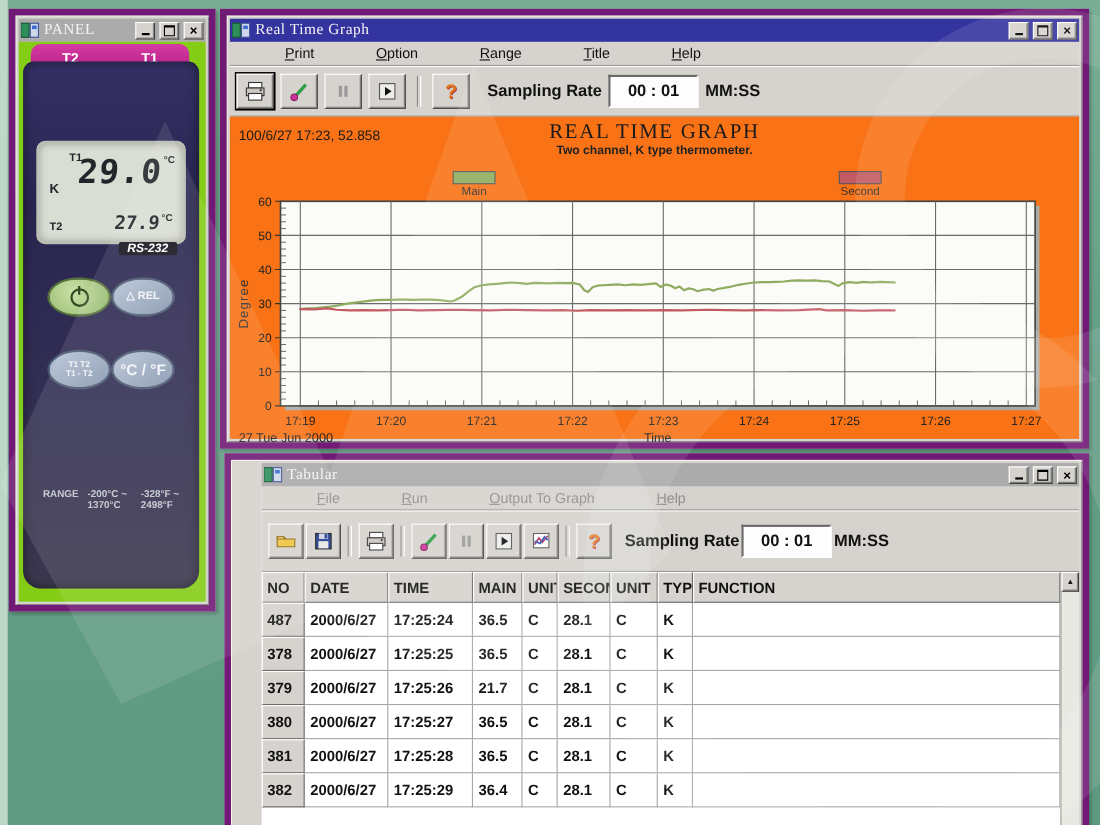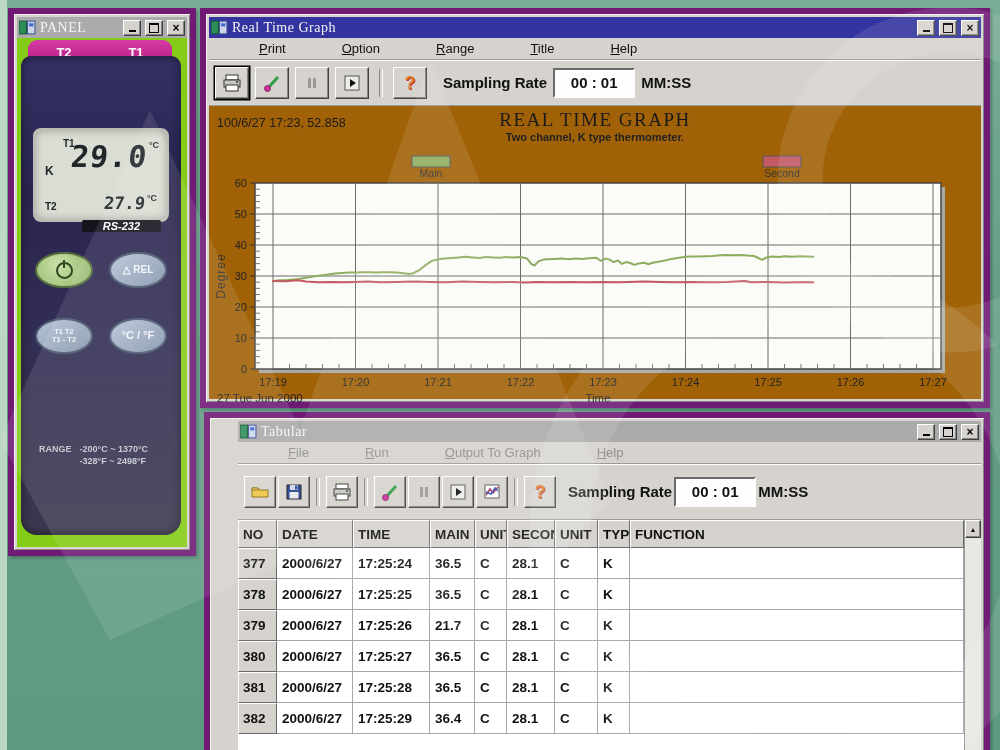--- a/index.html
+++ b/index.html
@@ -40,21 +40,21 @@
   .tool-btn svg{display:block;}
   .tool-sep{width:2px;height:28px;border-left:1px solid #8a8a8a;border-right:1px solid #fff;margin:0 4px;}
   .help-q{font-size:18px;font-weight:bold;color:#E07820;text-shadow:1px 1px 0 #B84040;line-height:1;}
   .sampling-label{font-weight:bold;font-size:15px;color:#111;margin-left:10px;white-space:nowrap;}
   .sampling-input{width:74px;height:24px;background:#FDFDFD;border:2px solid;border-color:#6a6a6a #fff #fff #6a6a6a;
                   text-align:center;font-weight:bold;font-size:15px;font-family:"Liberation Sans",sans-serif;color:#111;}
   .mmss{font-weight:bold;font-size:15px;color:#111;white-space:nowrap;}
 
   
   #graph-win{left:200px;top:8px;width:790px;height:400px;}
-  .chart-area{flex:1;position:relative;background:#a16207;min-height:0;}
+  .chart-area{flex:1;position:relative;background:#f97316;min-height:0;}
   #chart-svg{position:absolute;left:0;top:0;font-family:"Liberation Sans",sans-serif;}
   .chart-stamp{position:absolute;left:8px;top:10px;font-size:12.5px;color:#1a1a1a;}
   .chart-title{position:absolute;left:0;right:0;top:3px;text-align:center;font-family:"Liberation Serif",serif;
                font-size:19px;letter-spacing:1.5px;color:#1a1a1a;}
   .chart-subtitle{position:absolute;left:0;right:0;top:25px;text-align:center;font-weight:bold;font-size:11px;color:#222;}
 
   
   #tab-win{left:204px;top:412px;width:786px;height:432px;padding-left:28px;}
   .table-region{flex:1;display:flex;min-height:0;background:#fff;}
   #table-grid{flex:1;display:grid;background:#fff;align-content:start;
@@ -89,35 +89,35 @@
   .lcd-k{position:absolute;left:10px;top:34px;font-size:12px;font-weight:bold;}
   .lcd-t2{position:absolute;left:10px;bottom:8px;font-size:10px;font-weight:bold;}
   .lcd-main{position:absolute;right:8px;top:12px;display:flex;align-items:flex-start;}
   .lcd-main .val{font-family:"DejaVu Sans Mono",monospace;font-weight:bold;font-size:30px;line-height:1;
                  transform:skewX(-6deg);letter-spacing:1px;}
   .lcd-sec{position:absolute;right:10px;bottom:8px;display:flex;align-items:flex-start;}
   .lcd-sec .val{font-family:"DejaVu Sans Mono",monospace;font-weight:bold;font-size:17px;line-height:1;
                 transform:skewX(-6deg);}
   .lcd-unit{font-size:9px;font-weight:bold;margin-left:2px;margin-top:-2px;}
   .rs232{position:absolute;right:20px;top:164px;color:#fff;font-weight:bold;font-style:italic;font-size:11px;
-         background:#15151d;padding:0 21px;border-radius:2px;}
+         background:#15151d;padding:0 8px;border-radius:2px;}
   .dev-rows{position:absolute;left:14px;right:14px;top:196px;}
-  .dev-row{display:flex;justify-content:space-between;}
+  .dev-row{display:flex;justify-content:center;}
   .dev-row.r1{margin-bottom:30px;} .dev-row.r2{margin-bottom:22px;}
   .dev-btn{width:58px;height:36px;border-radius:50%;color:#F2F4F8;font-weight:bold;
            background:linear-gradient(145deg,#B7C4D6,#8696AE);border:2px solid #4a5870;
            display:flex;flex-direction:column;align-items:center;justify-content:center;line-height:1.05;
            box-sizing:border-box;font-size:10px;}
   .dev-btn.small-txt{font-size:7.5px;}
   .dev-btn.power{background:radial-gradient(circle at 40% 35%,#CBE0A8,#8DB566);border-color:#55703C;}
   .pwr-ring{width:13px;height:13px;border:2px solid #2F4A20;border-radius:50%;position:relative;display:block;}
   .pwr-bar{position:absolute;left:50%;top:-4px;width:2px;height:8px;background:#2F4A20;transform:translateX(-50%);display:block;}
   .dev-range{position:absolute;left:18px;right:8px;top:388px;display:flex;gap:8px;color:#C2C6CE;
              font-weight:bold;font-size:9px;}
-  .dev-range .lines{display:flex;flex-direction:column;gap:2px;}
+  .dev-range .lines{display:flex;flex-direction:row;gap:2px;}
 
   
   #watermark{position:absolute;left:0;top:0;z-index:60;pointer-events:none;}
 </style>
 </head>
 <body>
 
 <div class="win" id="panel-win">
  <div class="win-content">
   <div class="titlebar inactive">
@@ -169,21 +169,21 @@
                 </span>
             <span class="dev-btn">
                   <span>△ REL</span>
                 </span>
           </div>
           <div class="dev-row r3">
             <span class="dev-btn small-txt">
               <span>T1  T2</span>
               <span>T1 - T2</span>
             </span>
-            <span class="dev-btn" style="font-size:11px;">
+            <span class="dev-btn" style="font-size:14px;">
                   <span>°C / °F</span>
                 </span>
           </div>
         </div>
         <div class="dev-range">
           <span>RANGE</span>
           <span class="lines">
             <span>-200°C ~ 1370°C</span>
             <span>-328°F ~ 2498°F</span>
           </span>
@@ -460,21 +460,21 @@
     <div id="table-grid">
           <div class="cell hdr">NO</div>
           <div class="cell hdr">DATE</div>
           <div class="cell hdr">TIME</div>
           <div class="cell hdr">MAIN</div>
           <div class="cell hdr">UNIT</div>
           <div class="cell hdr">SECOND</div>
           <div class="cell hdr">UNIT</div>
           <div class="cell hdr">TYPE</div>
           <div class="cell hdr">FUNCTION</div>
-          <div class="cell rn">377</div>
+          <div class="cell rn">487</div>
           <div class="cell td">2000/6/27</div>
           <div class="cell td">17:25:24</div>
           <div class="cell td">36.5</div>
           <div class="cell td">C</div>
           <div class="cell td">28.1</div>
           <div class="cell td">C</div>
           <div class="cell td">K</div>
           <div class="cell td"></div>
           <div class="cell rn">378</div>
           <div class="cell td">2000/6/27</div>

